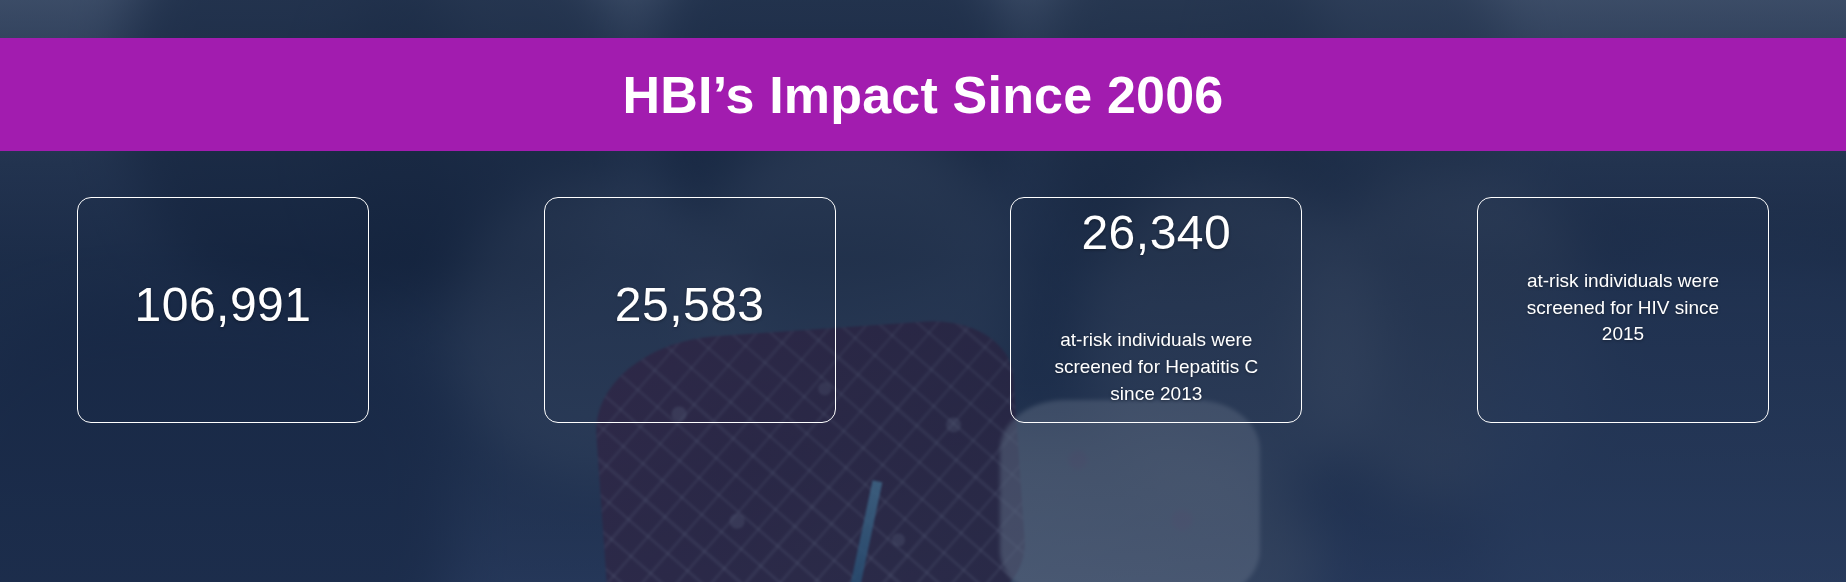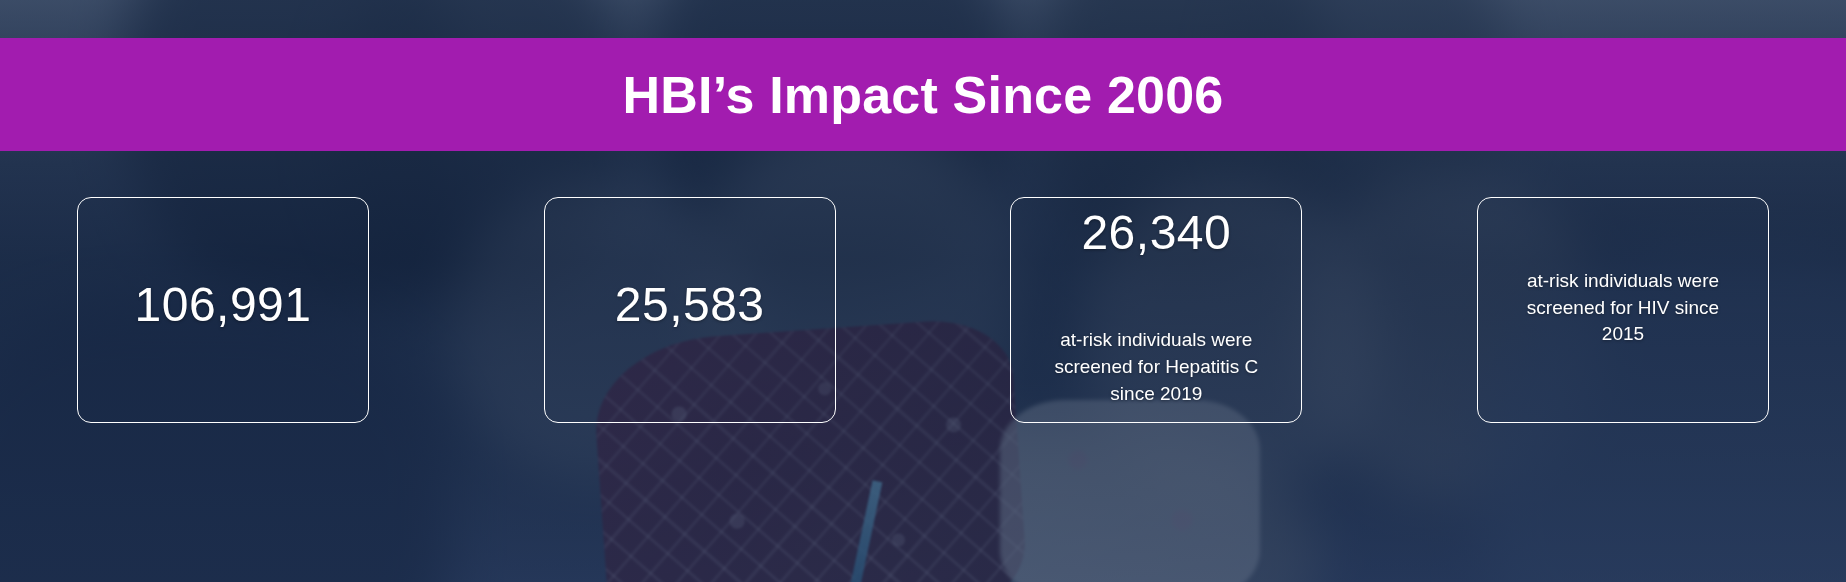--- a/index.html
+++ b/index.html
@@ -163,21 +163,21 @@
     <div class="card" style="border-color: rgb(255, 255, 255);">
       <div class="card-number">106,991</div>
     </div>
 
     <div class="card" style="border-color: rgb(255, 255, 255);">
       <div class="card-number">25,583</div>
     </div>
 
     <div class="card" style="border-color: rgb(255, 255, 255); justify-content: space-between;">
       <div class="card-number">26,340</div>
-      <div class="card-caption">at-risk individuals were screened for Hepatitis C since 2019</div>
+      <div class="card-caption">at-risk individuals were screened for Hepatitis C since 2013</div>
     </div>
 
     <div class="card" style="border-color: rgb(255, 255, 255);">
       <div class="card-caption">at-risk individuals were screened for HIV since 2015</div>
     </div>
 
   </div>
 </div>
 
 </body></html>

